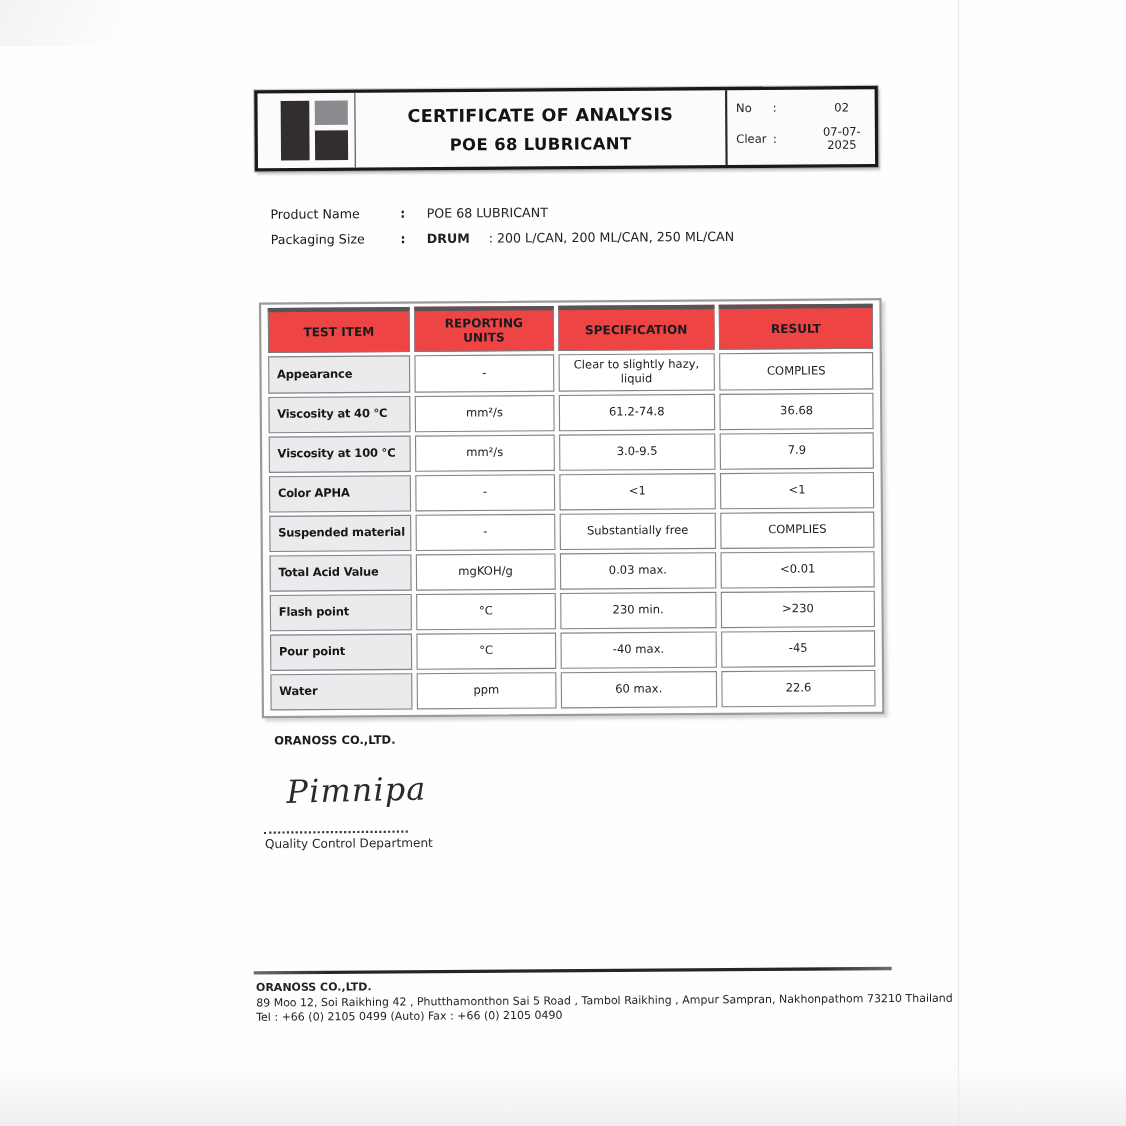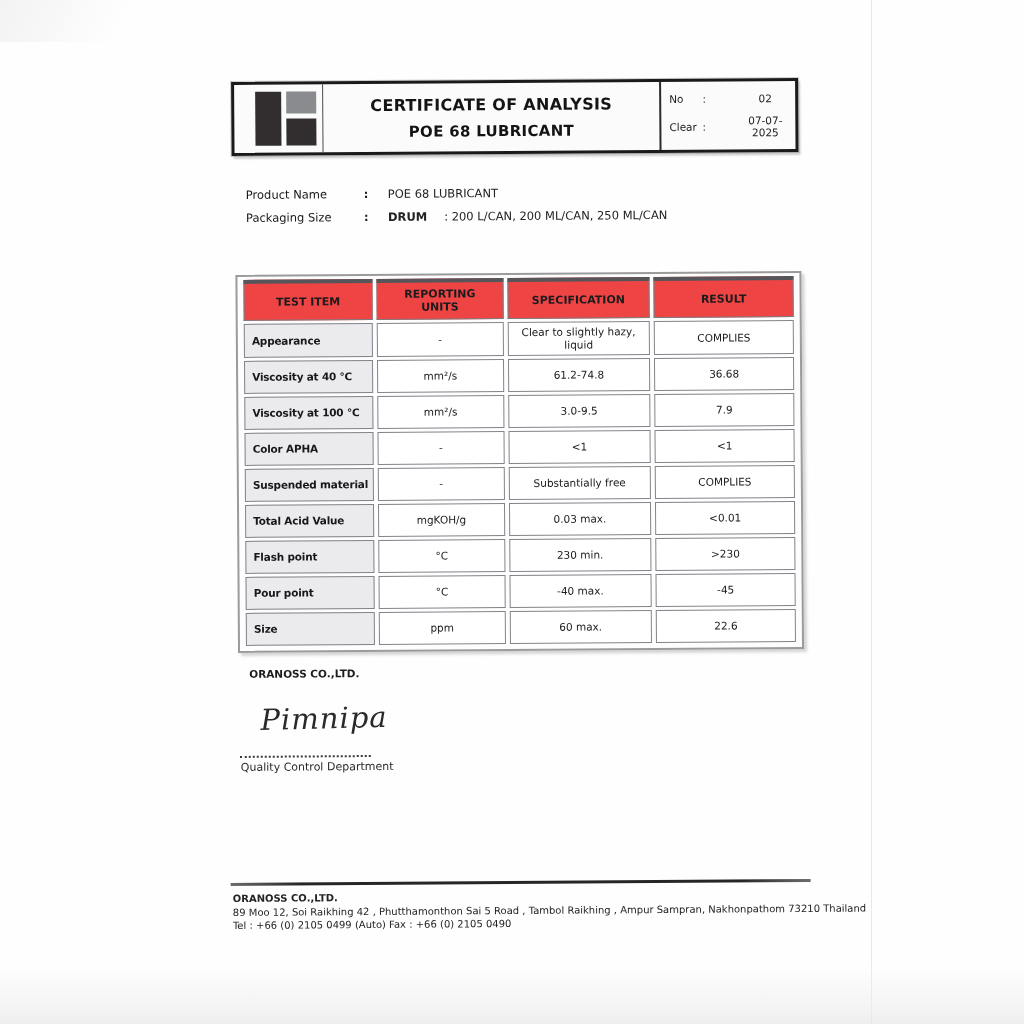--- a/index.html
+++ b/index.html
@@ -195,21 +195,21 @@
               <td class="c-val">230 min.</td>
               <td class="c-val">&gt;230</td>
             </tr>
             <tr>
               <td class="c-item">Pour point</td>
               <td class="c-val">°C</td>
               <td class="c-val">-40  max.</td>
               <td class="c-val">-45</td>
             </tr>
             <tr>
-              <td class="c-item">Size</td>
+              <td class="c-item">Water</td>
               <td class="c-val">ppm</td>
               <td class="c-val">60 max.</td>
               <td class="c-val">22.6</td>
             </tr>
           </tbody>
       </table>
     </div>
 
     <div class="sig-company">ORANOSS CO.,LTD.</div>
     <div class="sig-name">Pimnipa</div>

